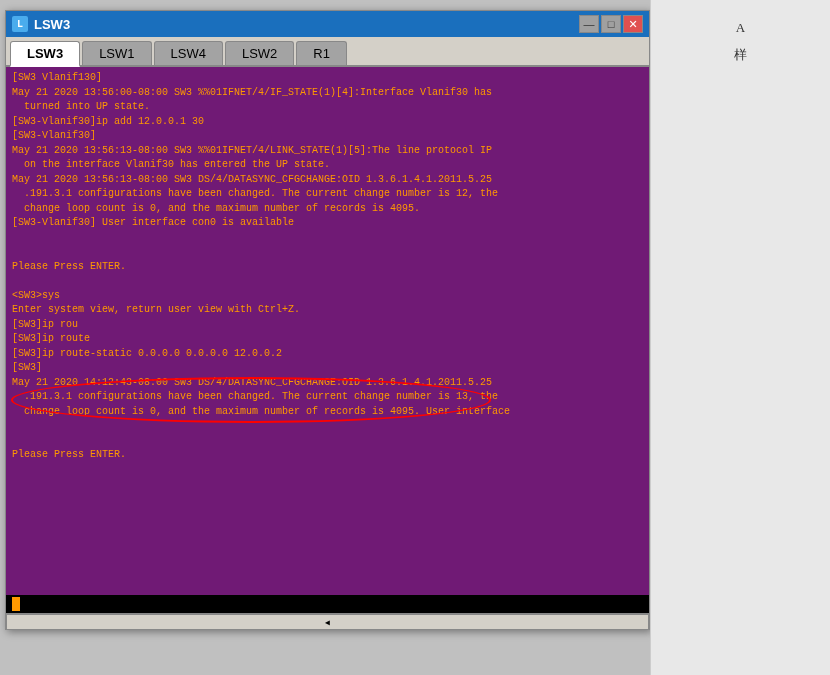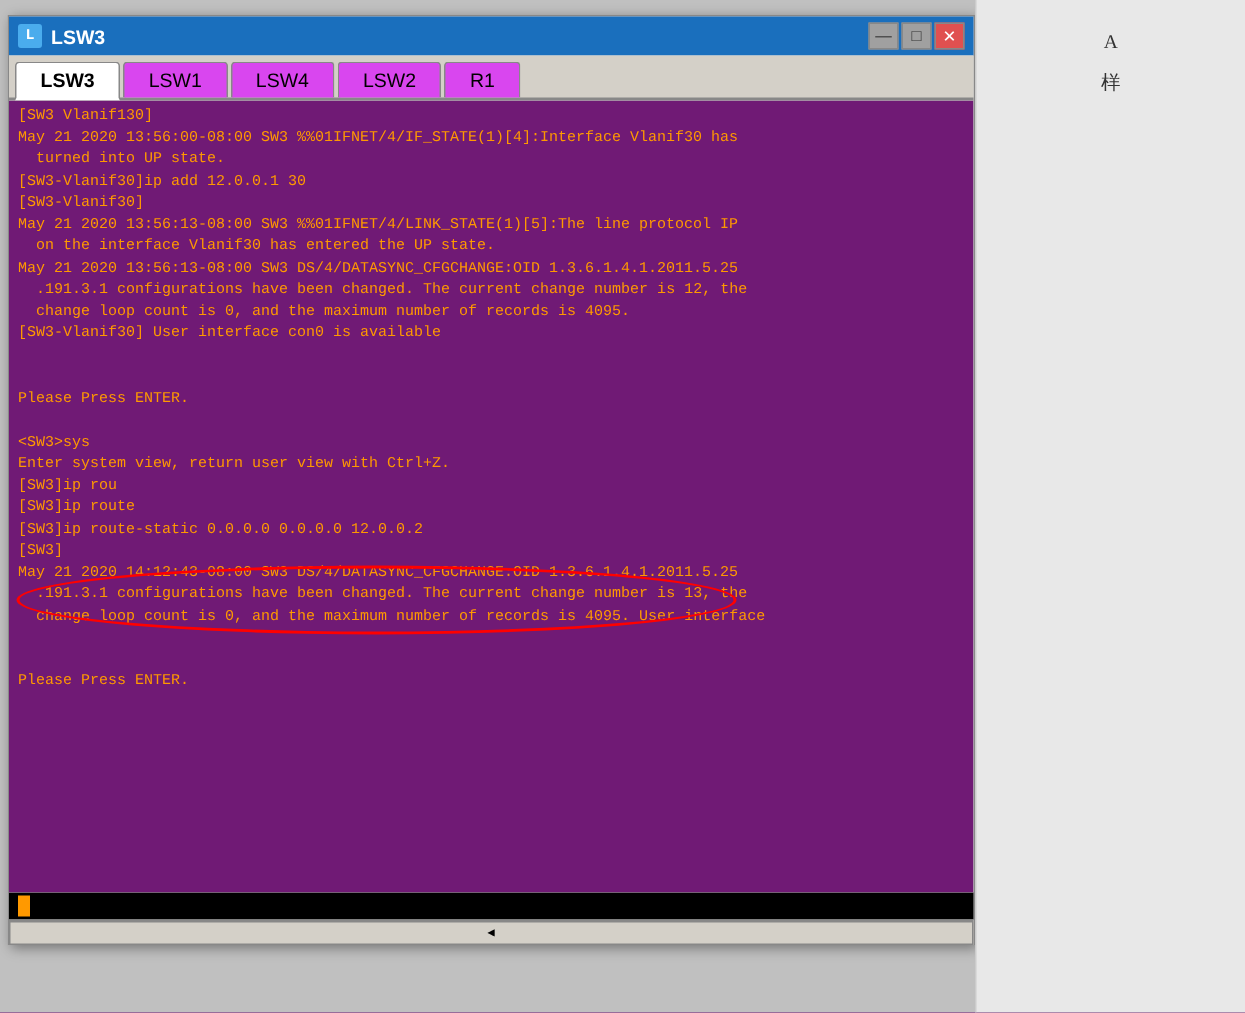--- a/index.html
+++ b/index.html
@@ -84,21 +84,21 @@
       padding-top: 4px;
       padding-left: 4px;
     }
     .tab {
       padding: 4px 16px;
       font-family: Arial, sans-serif;
       font-size: 13px;
       border: 1px solid #888;
       border-bottom: none;
       cursor: pointer;
-      background: #d946ef;
+      background: #a3a3a3;
       margin-right: 2px;
       border-radius: 3px 3px 0 0;
     }
     .tab.active {
       background: white;
       border-bottom: 2px solid white;
       margin-bottom: -2px;
       z-index: 1;
       font-weight: bold;
     }

